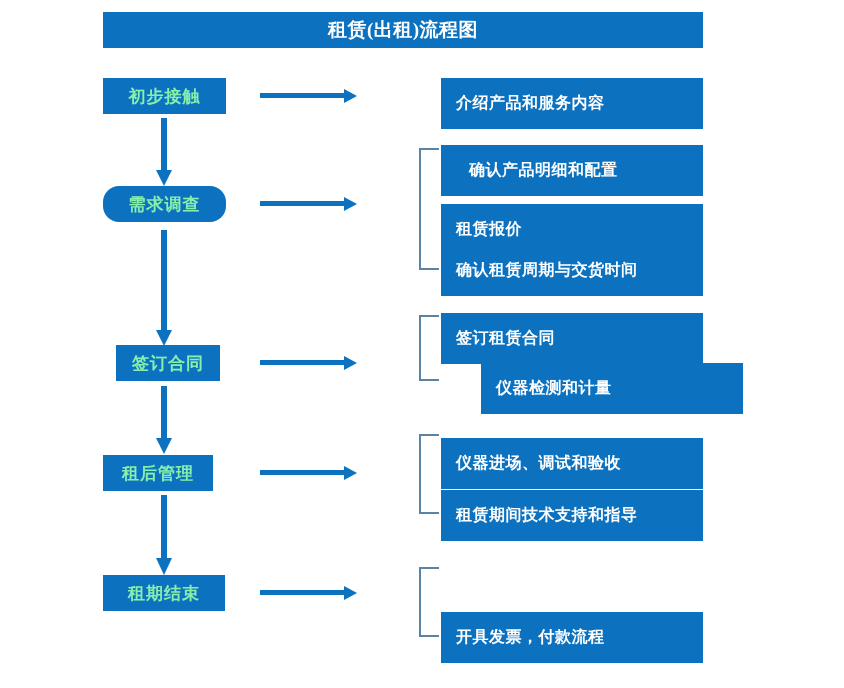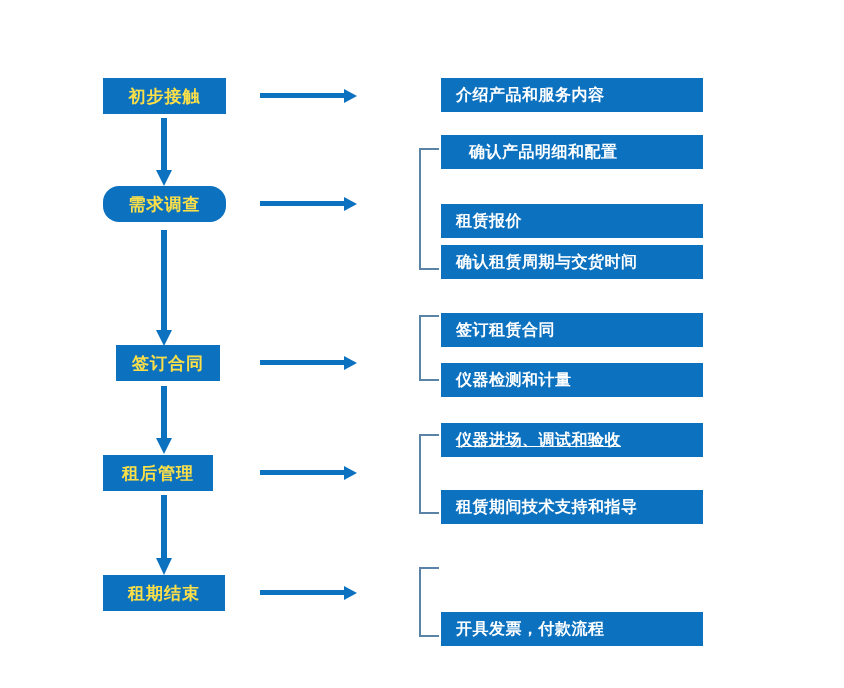--- a/index.html
+++ b/index.html
@@ -35,36 +35,36 @@
     display: flex;
     align-items: center;
     justify-content: center;
     letter-spacing: 0.5px;
   }
 
   
   .stage-box {
     position: absolute;
     background: #0C72C0;
-    color: #fde047;
+    color: #86efac;
     font-size: 17px;
     font-weight: bold;
     display: flex;
     align-items: center;
     justify-content: center;
     letter-spacing: 1px;
     height: 36px;
   }
 
   
   .detail-box {
     position: absolute;
     left: 441px;
     width: 262px;
-    height: 34px;
+    height: 51px;
     background: #0C72C0;
     color: #ffffff;
     font-size: 16px;
     font-weight: bold;
     display: flex;
     align-items: center;
     padding-left: 15px;
     box-sizing: border-box;
     letter-spacing: 0.5px;
   }
@@ -90,20 +90,21 @@
     border: 2px solid #5B83A8;
     border-right: none;
     box-sizing: border-box;
   }
 </style>
 </head>
 <body>
 
 <div id="canvas">
 
+  <div class="title-bar">租赁(出租)流程图</div>
 
   <div class="stage-box" style="left:103px; top:78px; width:123px;">初步接触</div>
 
   <div class="stage-box" style="left:103px; top:186px; width:123px;border-radius:16px;">需求调查</div>
 
   <div class="stage-box" style="left:116px; top:345px; width:104px;">签订合同</div>
 
   <div class="stage-box" style="left:103px; top:455px; width:110px;">租后管理</div>
 
   <div class="stage-box" style="left:103px; top:575px; width:122px;">租期结束</div>
@@ -174,30 +175,30 @@
   <div class="bracket" style="top:148px; height:122px;"></div>
 
   <div class="bracket" style="top:315px; height:66px;"></div>
 
   <div class="bracket" style="top:434px; height:80px;"></div>
 
   <div class="bracket" style="top:567px; height:70px;"></div>
 
   <div class="detail-box" style="top:78px;">介绍产品和服务内容</div>
 
-  <div class="detail-box" style="top:135px;padding-left:28px;">确认产品明细和配置</div>
+  <div class="detail-box" style="top:145px;padding-left:28px;">确认产品明细和配置</div>
 
   <div class="detail-box" style="top:187px;margin-top:17px;">租赁报价</div>
 
   <div class="detail-box" style="top:313px;">签订租赁合同</div>
 
   <div class="detail-box" style="top:245px;">确认租赁周期与交货时间</div>
 
-  <div class="detail-box" style="top:363px;">仪器检测和计量</div>
-
-  <div class="detail-box" style="top:423px;text-decoration:underline;">仪器进场、调试和验收</div>
+  <div class="detail-box" style="top:363px;margin-left:40px;">仪器检测和计量</div>
+
+  <div class="detail-box" style="top:438px;">仪器进场、调试和验收</div>
 
   <div class="detail-box" style="top:490px;">租赁期间技术支持和指导</div>
 
 
   <div class="detail-box" style="top:612px;">开具发票，付款流程</div>
 
 </div>
 
 </body></html>

